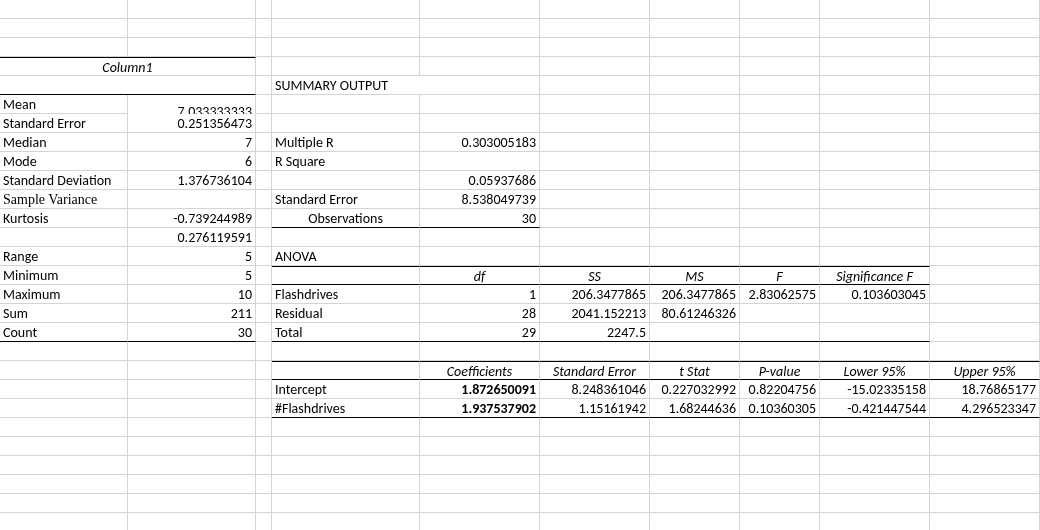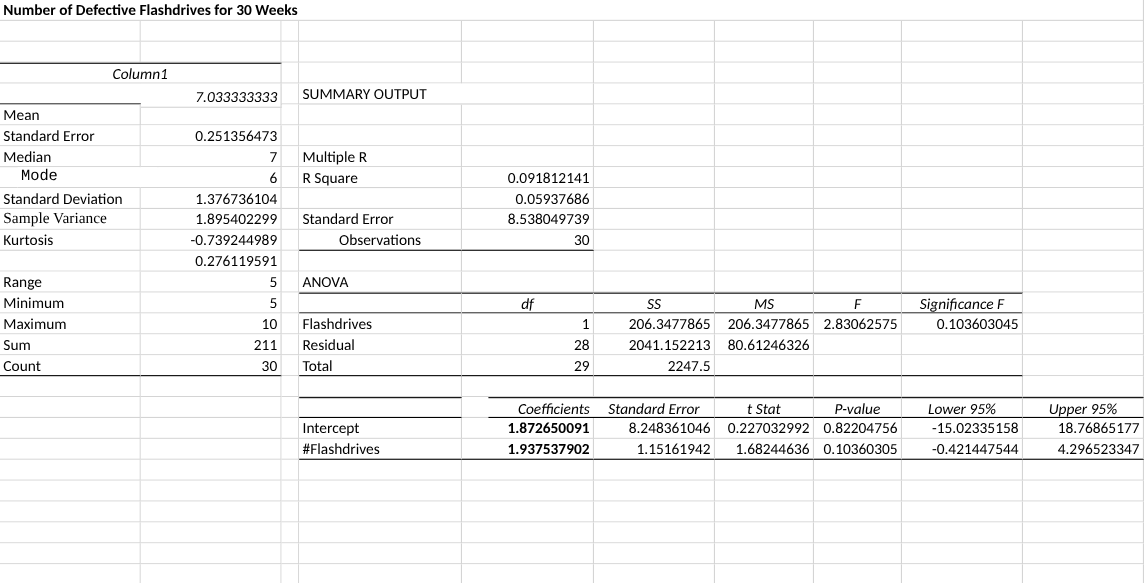--- a/index.html
+++ b/index.html
@@ -311,46 +311,44 @@
     <div class="cell" style="left: 128px; top: 513px; width: 128px; z-index: 0;"></div>
     <div class="cell" style="left: 256px; top: 513px; width: 16px; z-index: 0;"></div>
     <div class="cell" style="left: 272px; top: 513px; width: 148px; z-index: 0;"></div>
     <div class="cell" style="left: 420px; top: 513px; width: 120px; z-index: 0;"></div>
     <div class="cell" style="left: 540px; top: 513px; width: 110px; z-index: 0;"></div>
     <div class="cell" style="left: 650px; top: 513px; width: 90px; z-index: 0;"></div>
     <div class="cell" style="left: 740px; top: 513px; width: 80px; z-index: 0;"></div>
     <div class="cell" style="left: 820px; top: 513px; width: 110px; z-index: 0;"></div>
     <div class="cell" style="left: 930px; top: 513px; width: 110px; z-index: 0;"></div>
 
-<div class="cell bold txt" style="left: 0px; top: 0px; width: 1040px; z-index: 1;">Number of Defective Flashdrives for 30 Weeks</div>
 
 <div style="z-index: 1;"></div>
 
 <div class="cell txt" style="left:0;top:57px;width:128px;"></div>
 <div class="cell ctr ital bt" style="left: 0px; top: 57px; width: 256px; border-right: 1px solid rgb(212, 212, 212); z-index: 1;">Column1</div>
 <div class="cell" style="left:0;top:76px;width:128px;"></div>
 <div class="cell bb" style="left: 0px; top: 76px; width: 256px; z-index: 1;"></div>
 
 <div class="cell txt" style="left: 0px; top: 95px; width: 128px; z-index: 1;">Mean</div>
-<div class="cell num" style="left: 128px; top: 79px; width: 128px; z-index: 1; font-style: italic;">7.033333333</div>
+<div class="cell num" style="left: 128px; top: 102px; width: 128px; z-index: 1;">7.033333333</div>
 
 <div class="cell txt" style="left: 0px; top: 114px; width: 128px; z-index: 1;">Standard Error</div>
 <div class="cell num" style="left: 128px; top: 114px; width: 128px; z-index: 1;">0.251356473</div>
 
 <div class="cell txt" style="left: 0px; top: 133px; width: 128px; z-index: 1;">Median</div>
 <div class="cell num" style="left: 128px; top: 133px; width: 128px; z-index: 1;">7</div>
 
-<div class="cell txt" style="left: 16px; top: 152px; width: 128px; z-index: 1; font-family: Liberation Mono, monospace;">Mode</div>
+<div class="cell txt" style="left: 0px; top: 152px; width: 128px; z-index: 1;">Mode</div>
 <div class="cell num" style="left: 128px; top: 152px; width: 128px; z-index: 1;">6</div>
 
 <div class="cell txt" style="left: 0px; top: 171px; width: 128px; z-index: 1;">Standard Deviation</div>
 <div class="cell num" style="left: 128px; top: 171px; width: 128px; z-index: 1;">1.376736104</div>
 
 <div class="cell txt" style="left: 0px; top: 190px; width: 128px; z-index: 1; font-family: Liberation Serif, serif;">Sample Variance</div>
-<div class="cell num" style="left: 128px; top: 190px; width: 128px; z-index: 1;">1.895402299</div>
 
 <div class="cell txt" style="left: 0px; top: 209px; width: 128px; z-index: 1;">Kurtosis</div>
 <div class="cell num" style="left: 128px; top: 209px; width: 128px; z-index: 1;">-0.739244989</div>
 
 <div class="cell num" style="left: 128px; top: 228px; width: 128px; z-index: 1;">0.276119591</div>
 
 <div class="cell txt" style="left: 0px; top: 247px; width: 128px; z-index: 1;">Range</div>
 <div class="cell num" style="left: 128px; top: 247px; width: 128px; z-index: 1;">5</div>
 
 <div class="cell txt" style="left: 0px; top: 266px; width: 128px; z-index: 1;">Minimum</div>
@@ -362,23 +360,23 @@
 <div class="cell txt" style="left: 0px; top: 304px; width: 128px; z-index: 1;">Sum</div>
 <div class="cell num" style="left: 128px; top: 304px; width: 128px; z-index: 1;">211</div>
 
 <div class="cell txt bb" style="left: 0px; top: 323px; width: 128px; z-index: 1;">Count</div>
 <div class="cell num bb" style="left: 128px; top: 323px; width: 128px; z-index: 1;">30</div>
 
 <div class="cell txt" style="left: 272px; top: 76px; width: 268px; z-index: 1;">SUMMARY OUTPUT</div>
 
 
 <div class="cell txt" style="left: 272px; top: 133px; width: 148px; z-index: 1;">Multiple R</div>
+<div class="cell num" style="left: 420px; top: 133px; width: 120px; z-index: 1;">0.303005183</div>
 
 <div class="cell txt" style="left: 272px; top: 152px; width: 148px; z-index: 1;">R Square</div>
-<div class="cell num" style="left: 420px; top: 152px; width: 120px; z-index: 1;">0.091812141</div>
 
 <div class="cell num" style="left: 420px; top: 171px; width: 120px; z-index: 1;">0.05937686</div>
 
 <div class="cell txt" style="left: 272px; top: 190px; width: 148px; z-index: 1;">Standard Error</div>
 <div class="cell num" style="left: 420px; top: 190px; width: 120px; z-index: 1;">8.538049739</div>
 
 <div class="cell txt bb" style="left: 272px; top: 209px; width: 148px; z-index: 1; text-align: center;">Observations</div>
 <div class="cell num bb" style="left: 420px; top: 209px; width: 120px; z-index: 1;">30</div>
 
 <div class="cell txt" style="left: 272px; top: 247px; width: 148px; z-index: 1;">ANOVA</div>
@@ -403,21 +401,21 @@
 <div class="cell num" style="left: 650px; top: 304px; width: 90px; z-index: 1;">80.61246326</div>
 
 <div class="cell txt bb" style="left: 272px; top: 323px; width: 148px; z-index: 1;">Total</div>
 <div class="cell num bb" style="left: 420px; top: 323px; width: 120px; z-index: 1;">29</div>
 <div class="cell num bb" style="left: 540px; top: 323px; width: 110px; z-index: 1;">2247.5</div>
 <div class="cell bb" style="left: 650px; top: 323px; width: 90px; z-index: 1;"></div>
 <div class="cell bb" style="left: 740px; top: 323px; width: 80px; z-index: 1;"></div>
 <div class="cell bb" style="left: 820px; top: 323px; width: 110px; z-index: 1;"></div>
 
 <div class="cell bt bb" style="left: 272px; top: 361px; width: 148px; z-index: 1;"></div>
-<div class="cell ctr ital bt bb" style="left: 444px; top: 361px; width: 120px; z-index: 1;">Coefficients</div>
+<div class="cell ctr ital bt bb" style="left: 420px; top: 361px; width: 120px; z-index: 1;">Coefficients</div>
 <div class="cell ctr ital bt bb" style="left: 540px; top: 361px; width: 110px; z-index: 1;">Standard Error</div>
 <div class="cell ctr ital bt bb" style="left: 650px; top: 361px; width: 90px; z-index: 1;">t Stat</div>
 <div class="cell ctr ital bt bb" style="left: 740px; top: 361px; width: 80px; z-index: 1;">P-value</div>
 <div class="cell ctr ital bt bb" style="left: 820px; top: 361px; width: 110px; z-index: 1;">Lower 95%</div>
 <div class="cell ctr ital bt bb" style="left: 930px; top: 361px; width: 110px; z-index: 1;">Upper 95%</div>
 
 <div class="cell txt" style="left: 272px; top: 380px; width: 148px; z-index: 1;">Intercept</div>
 <div class="cell num bold" style="left: 420px; top: 380px; width: 120px; z-index: 1;">1.872650091</div>
 <div class="cell num" style="left: 540px; top: 380px; width: 110px; z-index: 1;">8.248361046</div>
 <div class="cell num" style="left: 650px; top: 380px; width: 90px; z-index: 1;">0.227032992</div>

